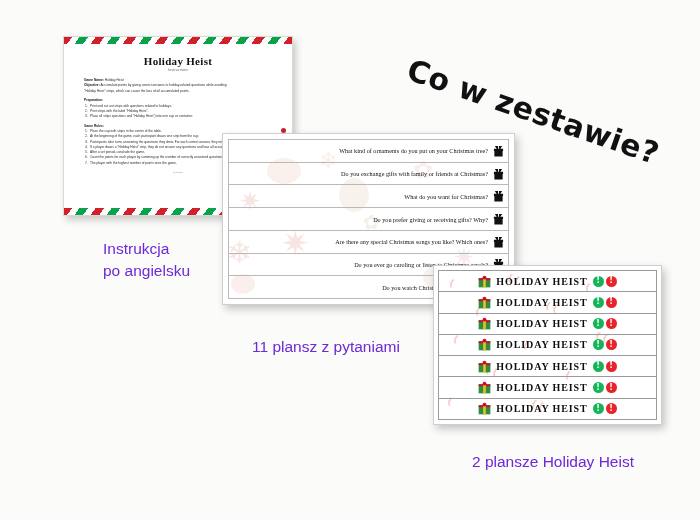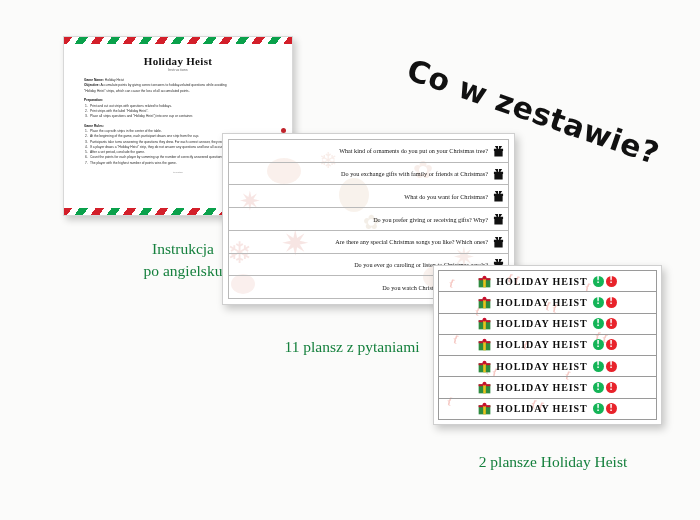--- a/index.html
+++ b/index.html
@@ -26,30 +26,29 @@
     color: #111111;
     letter-spacing: 0.5px;
     transform: rotate(19deg);
     transform-origin: left top;
     white-space: nowrap;
   }
 
   
   .caption {
     position: absolute;
-    font-family: Liberation Serif, serif;
+    font-family: Liberation Sans, sans-serif;
     font-size: 15.5px;
-    color: #15803d;
+    color: #6d28d9;
     line-height: 1.45;
-    text-align: center;
     white-space: pre-line;
   }
   .caption-instrukcja { left: 103px; top: 238px; width: 160px; }
   .caption-plansze    { left: 252px; top: 336px; width: 200px; }
-  .caption-heist      { left: 448px; top: 451px; width: 210px; }
+  .caption-heist      { left: 472px; top: 451px; width: 210px; }
 
   
   .sheet {
     position: absolute;
     background: #ffffff;
     box-sizing: border-box;
   }
 
   
   .doc-instruction {

